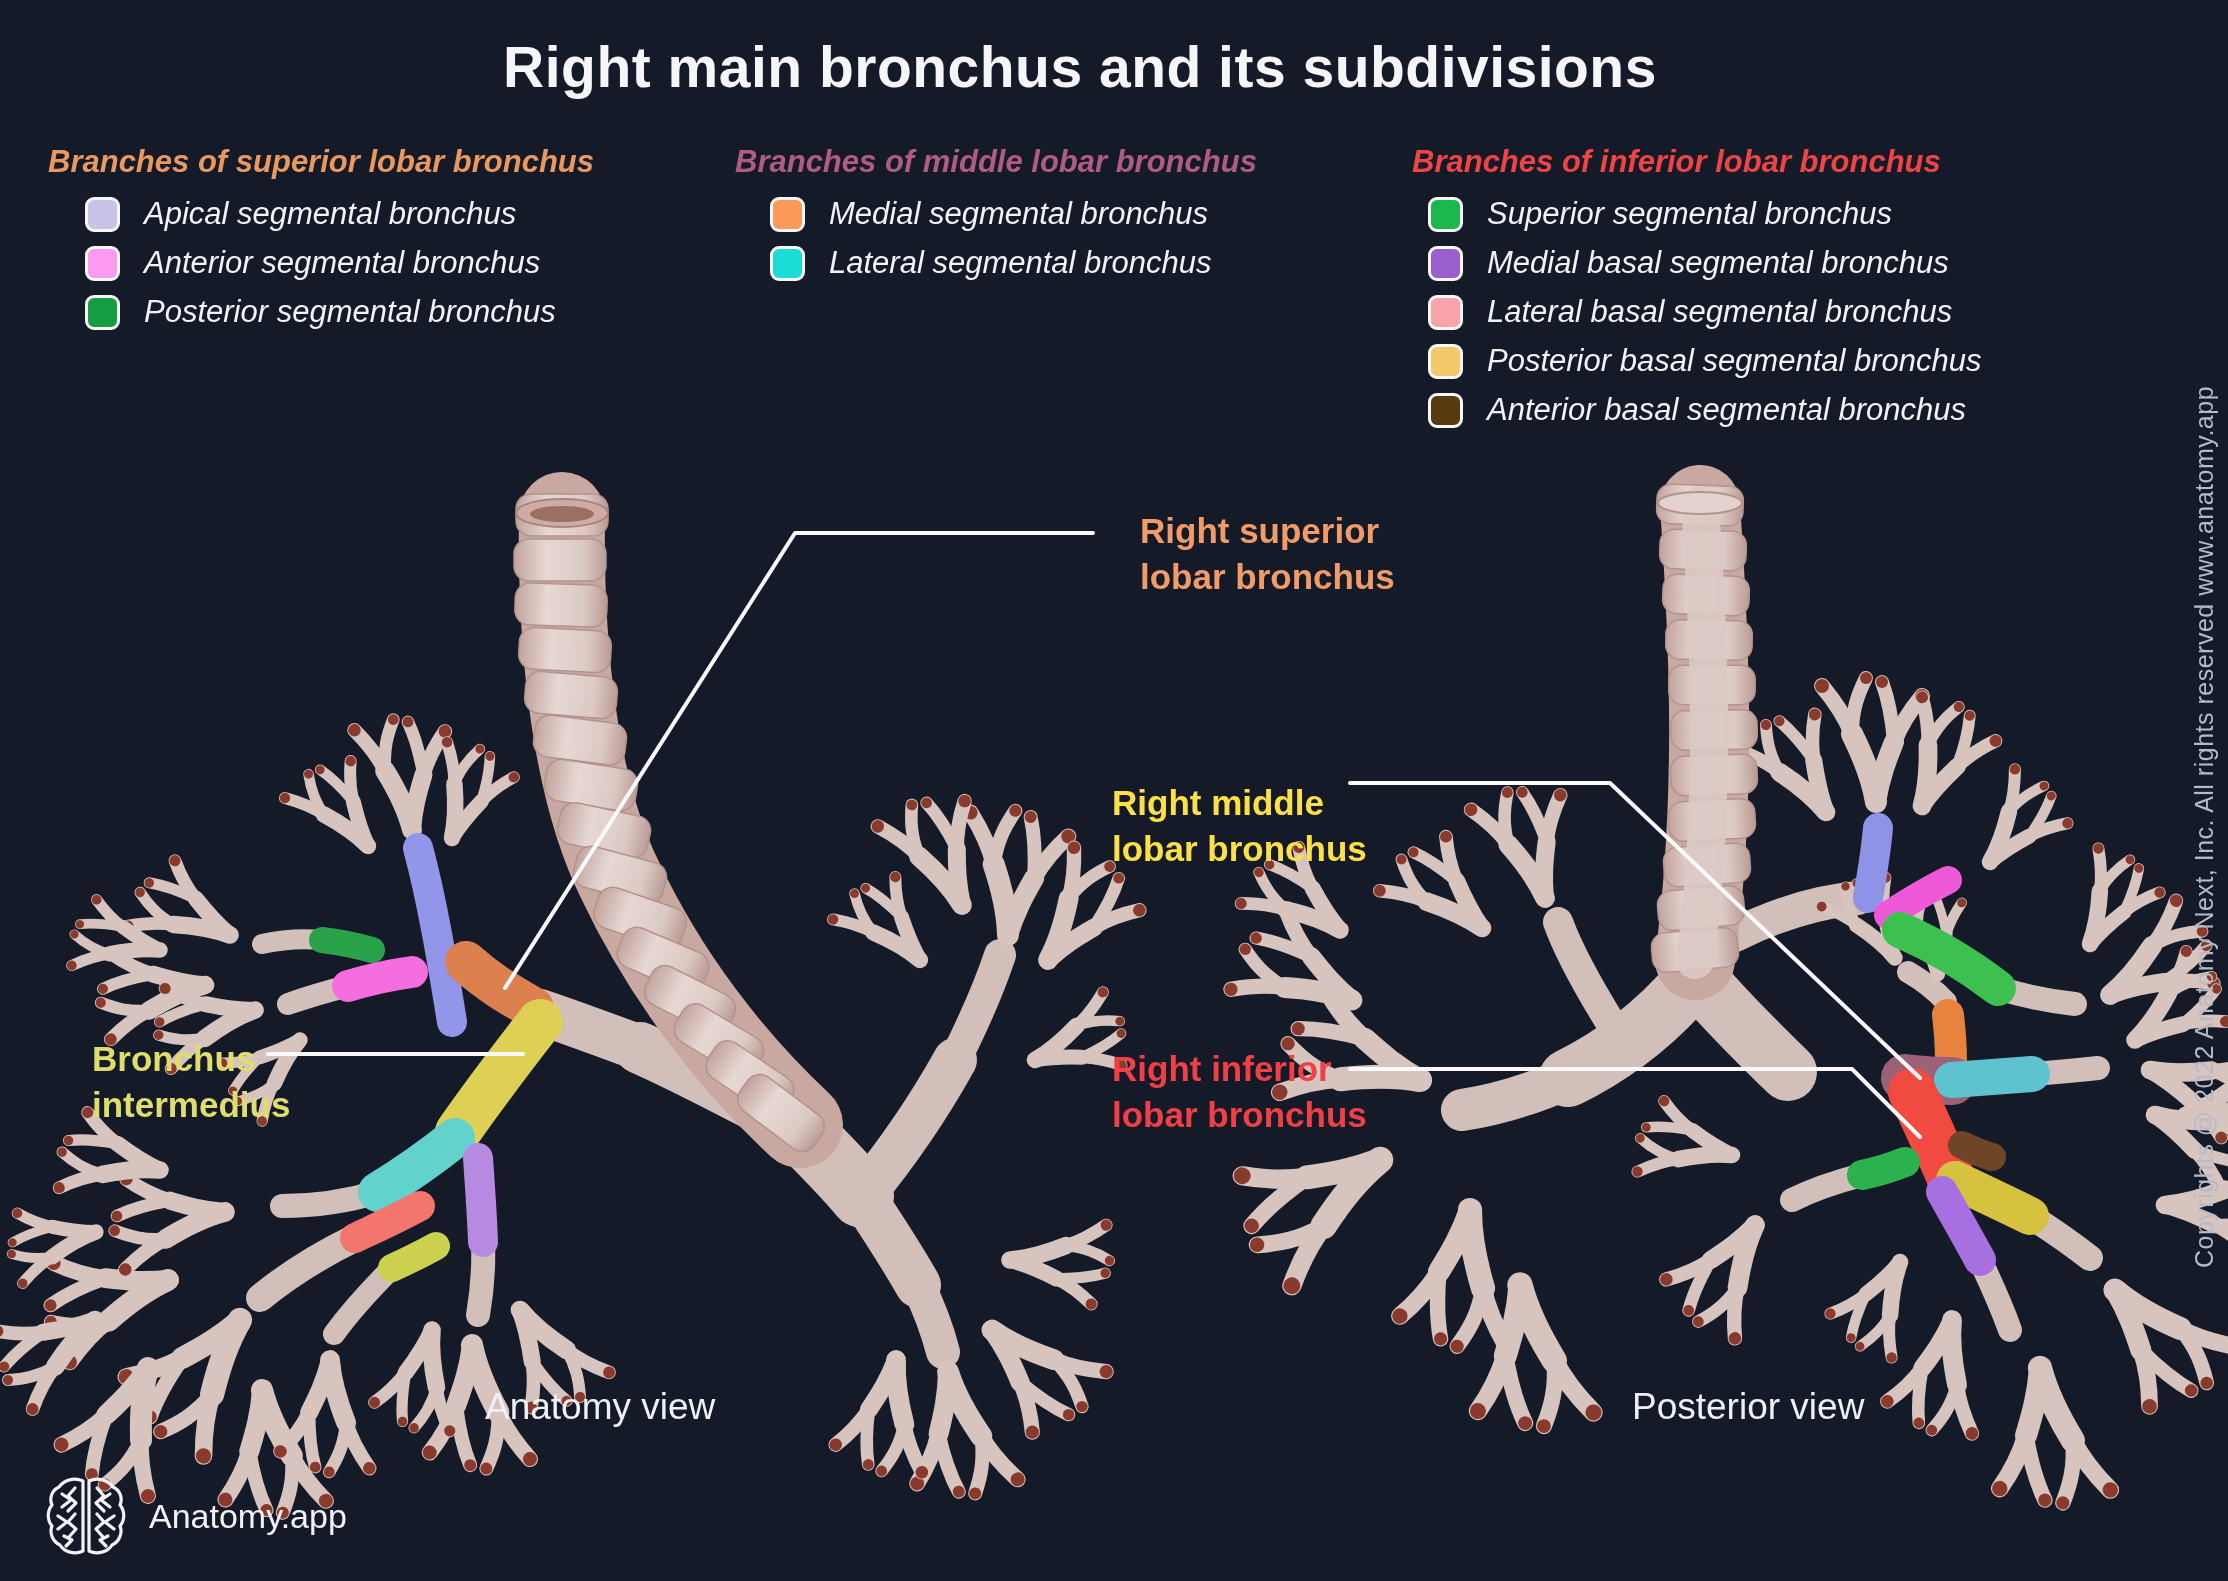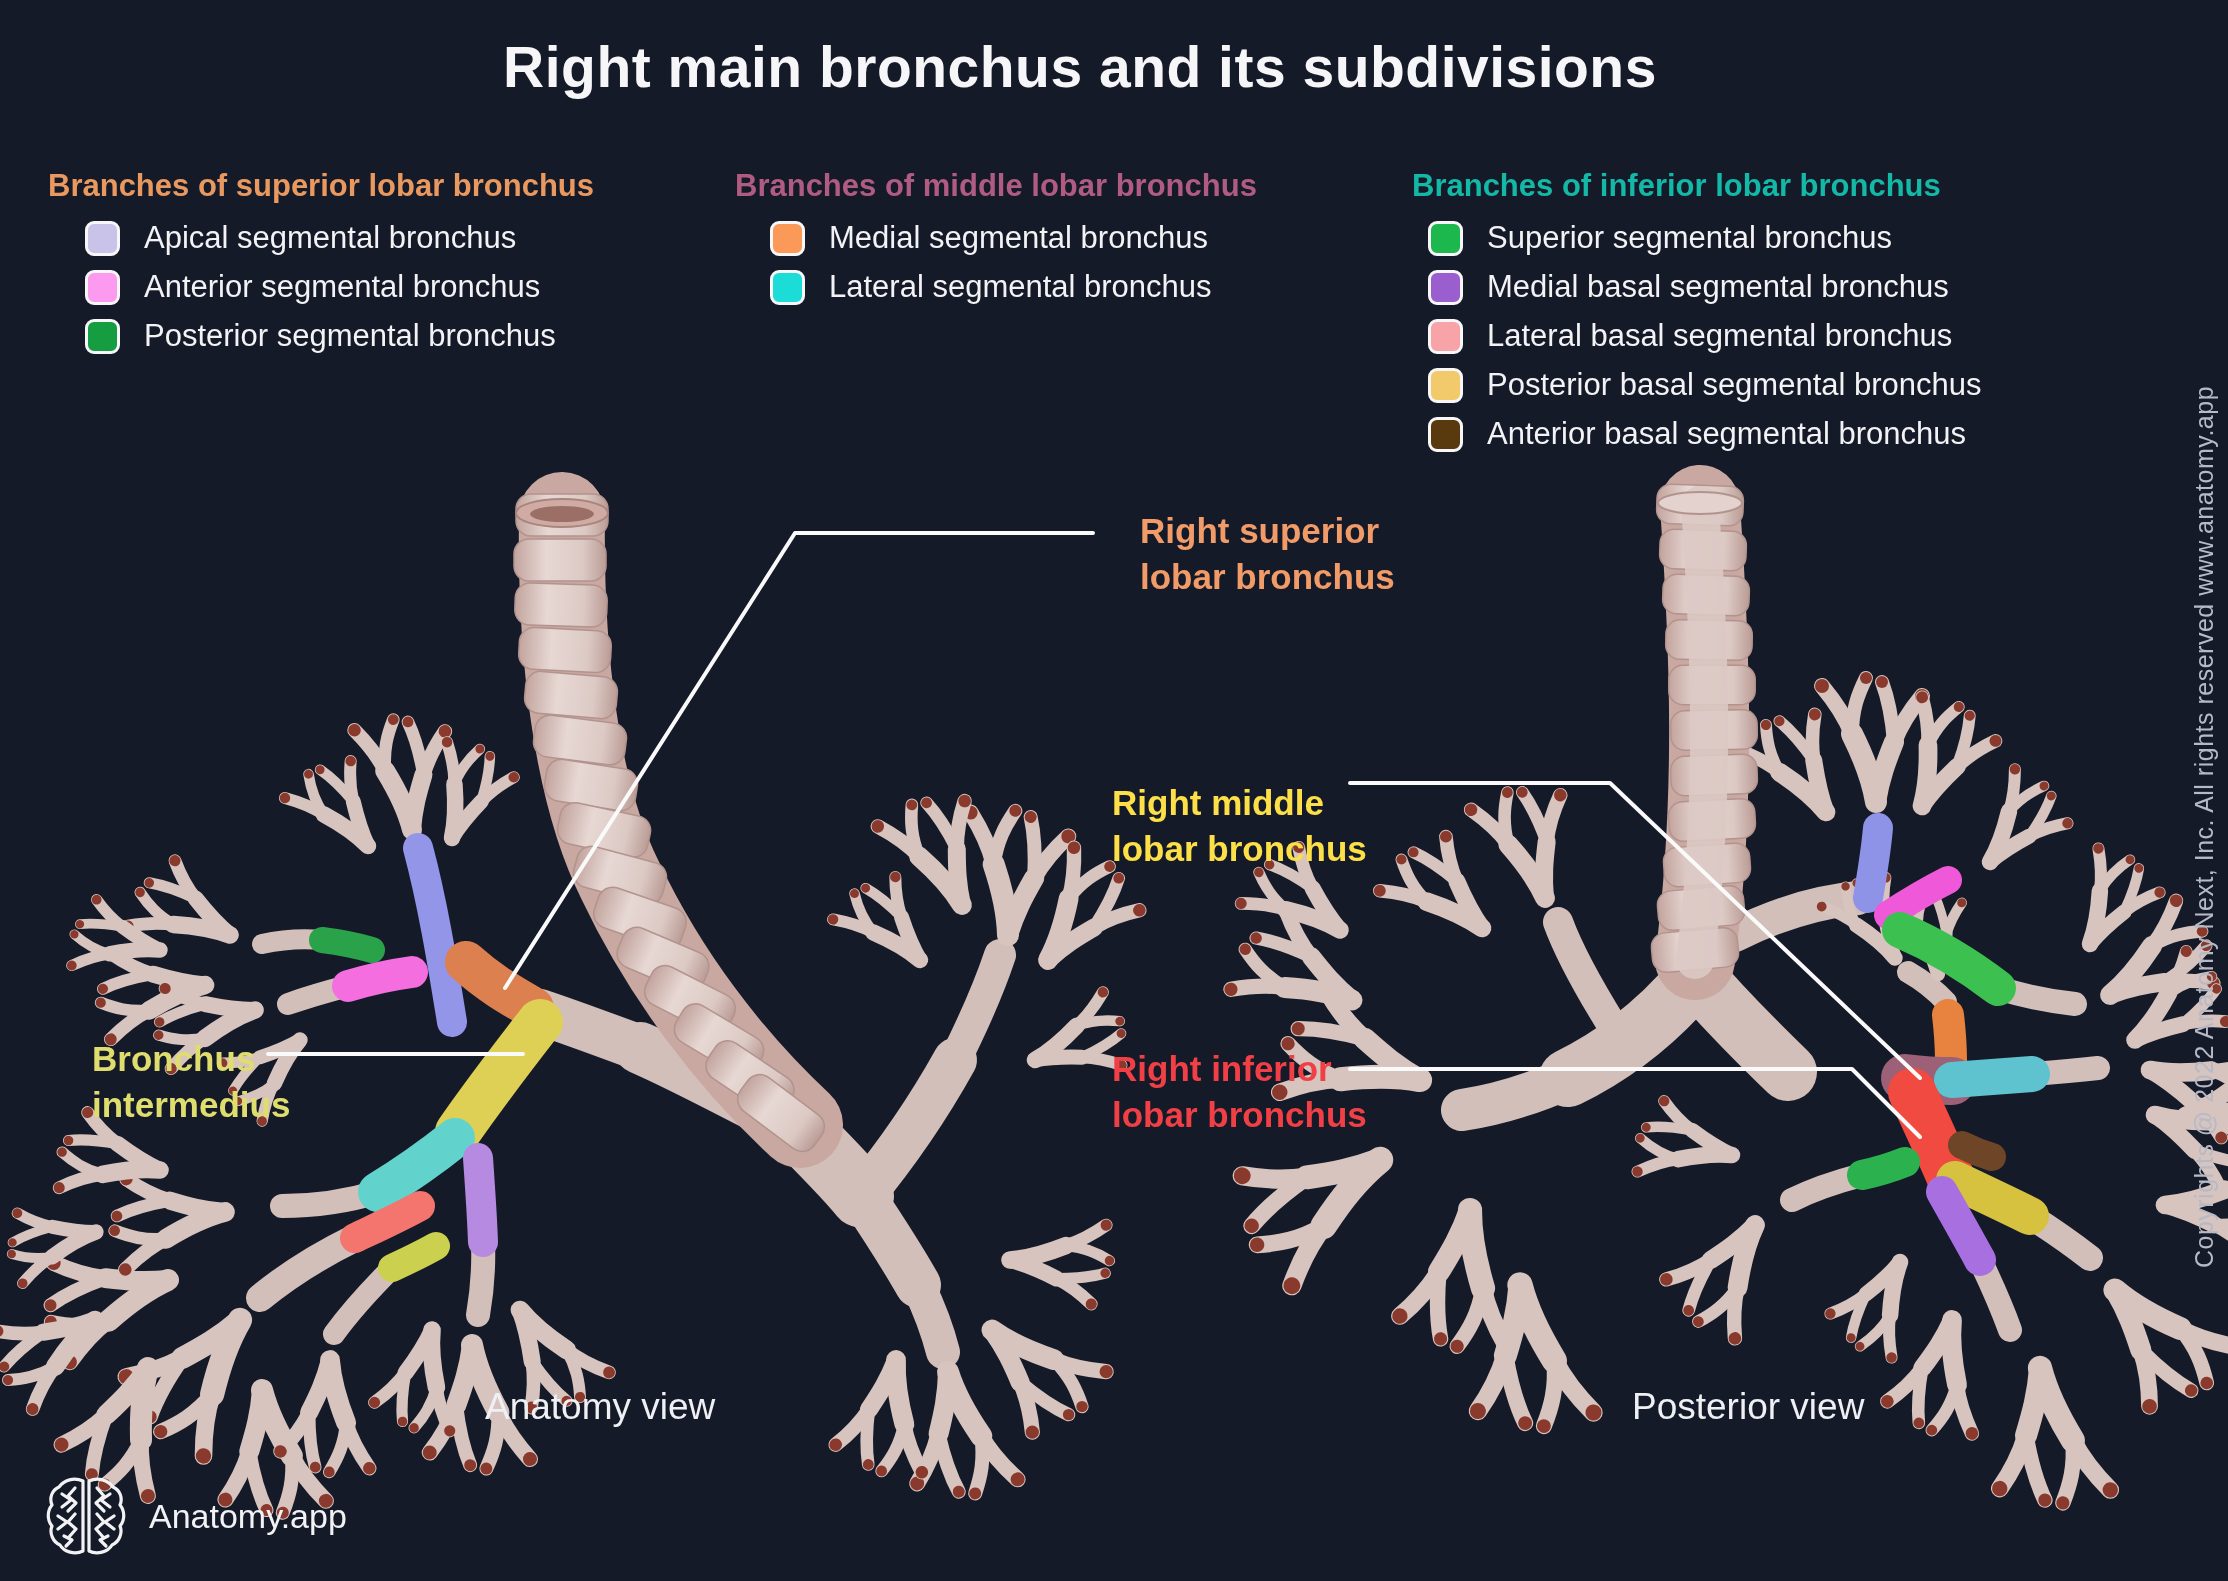--- a/index.html
+++ b/index.html
@@ -7,21 +7,21 @@
     position:relative;width:2228px;height:1581px;overflow:hidden;
     background:#151a29;
     font-family:"Liberation Sans",sans-serif;
     color:#f3f2f5;
   }
   .title{
     position:absolute;top:34px;left:0;width:2160px;text-align:center;
     font-size:57px;font-weight:800;letter-spacing:.5px;color:#f6f5f8;
   }
   
-  .legend-group{position:absolute;top:168px;}
+  .legend-group{position:absolute;top:144px;font-style:italic;}
   .legend-group .heading{font-size:31px;font-weight:600;margin:0 0 16px 0;}
   .legend-items{display:flex;flex-direction:column;gap:13px;}
   .legend-row{display:flex;align-items:center;gap:24px;}
   .swatch{
     width:35px;height:35px;border:3px solid #f7f6f8;border-radius:9px;
     box-sizing:border-box;flex:0 0 auto;
   }
   .legend-row .item-label{font-size:31px;font-weight:500;color:#f3f2f5;white-space:nowrap;}
   #legend-superior{left:48px;}
   #legend-superior .legend-items{padding-left:37px;}
@@ -284,21 +284,21 @@
         <span class="item-label">Medial segmental bronchus</span>
       </div>
       <div class="legend-row">
         <span class="swatch" style="background-color: rgb(27, 220, 214);"></span>
         <span class="item-label">Lateral segmental bronchus</span>
       </div>
     </div>
   </div>
 
   <div class="legend-group" id="legend-inferior">
-    <p class="heading" style="color: #14b8a6;">Branches of inferior lobar bronchus</p>
+    <p class="heading" style="color: #ef4444;">Branches of inferior lobar bronchus</p>
     <div class="legend-items">
       <div class="legend-row">
         <span class="swatch" style="background-color: rgb(28, 184, 77);"></span>
         <span class="item-label">Superior segmental bronchus</span>
       </div>
       <div class="legend-row">
         <span class="swatch" style="background-color: rgb(155, 94, 206);"></span>
         <span class="item-label">Medial basal segmental bronchus</span>
       </div>
       <div class="legend-row">

